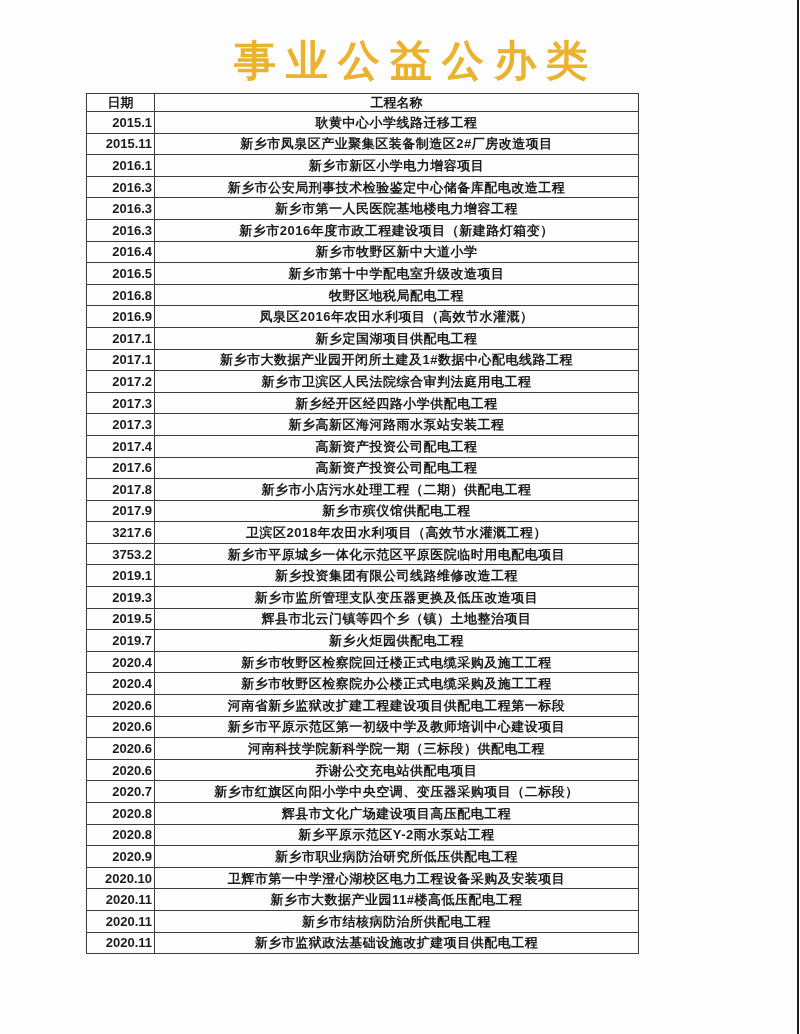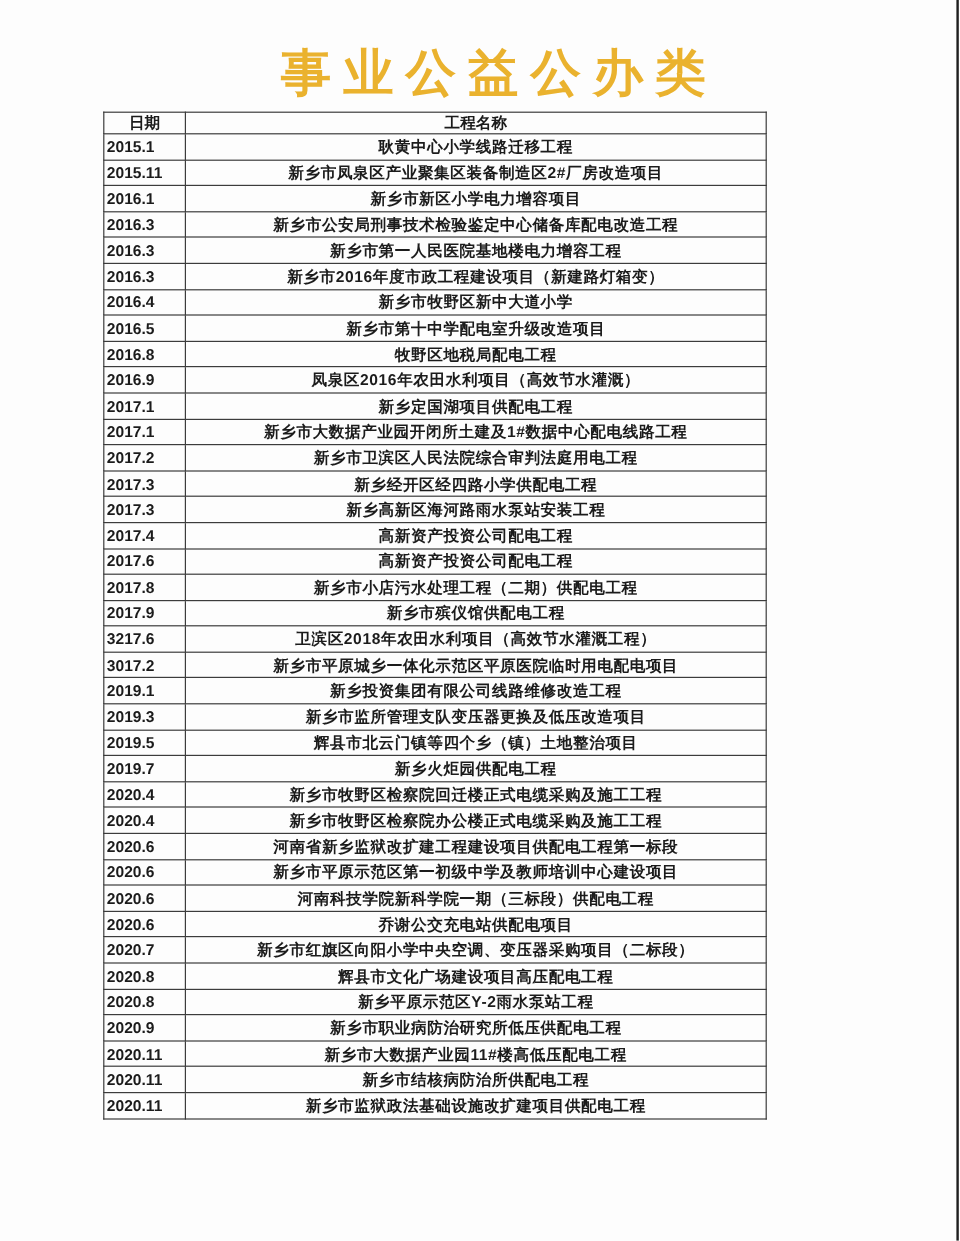--- a/index.html
+++ b/index.html
@@ -54,21 +54,21 @@
   }
   table.projects th {
     height: 17px;
     text-align: center;
     padding: 0 4px;
   }
   table.projects td {
     height: 20.6px;
   }
   td.date-cell {
-    text-align: left;
+    text-align: right;
     padding: 0 2px;
   }
   td.project-name-cell {
     text-align: center;
     padding: 0 8px;
     letter-spacing: 0.5px;
   }
   col.col-date { width: 68px; }
 </style>
 </head>
@@ -162,21 +162,21 @@
   </tr>
       <tr>
     <td class="date-cell">2017.9</td>
     <td class="project-name-cell">新乡市殡仪馆供配电工程</td>
   </tr>
       <tr>
     <td class="date-cell">3217.6</td>
     <td class="project-name-cell">卫滨区2018年农田水利项目（高效节水灌溉工程）</td>
   </tr>
       <tr>
-    <td class="date-cell">3017.2</td>
+    <td class="date-cell">3753.2</td>
     <td class="project-name-cell">新乡市平原城乡一体化示范区平原医院临时用电配电项目</td>
   </tr>
       <tr>
     <td class="date-cell">2019.1</td>
     <td class="project-name-cell">新乡投资集团有限公司线路维修改造工程</td>
   </tr>
       <tr>
     <td class="date-cell">2019.3</td>
     <td class="project-name-cell">新乡市监所管理支队变压器更换及低压改造项目</td>
   </tr>
@@ -222,20 +222,24 @@
   </tr>
       <tr>
     <td class="date-cell">2020.8</td>
     <td class="project-name-cell">新乡平原示范区Y-2雨水泵站工程</td>
   </tr>
       <tr>
     <td class="date-cell">2020.9</td>
     <td class="project-name-cell">新乡市职业病防治研究所低压供配电工程</td>
   </tr>
       <tr>
+    <td class="date-cell">2020.10</td>
+    <td class="project-name-cell">卫辉市第一中学澄心湖校区电力工程设备采购及安装项目</td>
+  </tr>
+      <tr>
     <td class="date-cell">2020.11</td>
     <td class="project-name-cell">新乡市大数据产业园11#楼高低压配电工程</td>
   </tr>
       <tr>
     <td class="date-cell">2020.11</td>
     <td class="project-name-cell">新乡市结核病防治所供配电工程</td>
   </tr>
       <tr>
     <td class="date-cell">2020.11</td>
     <td class="project-name-cell">新乡市监狱政法基础设施改扩建项目供配电工程</td>

